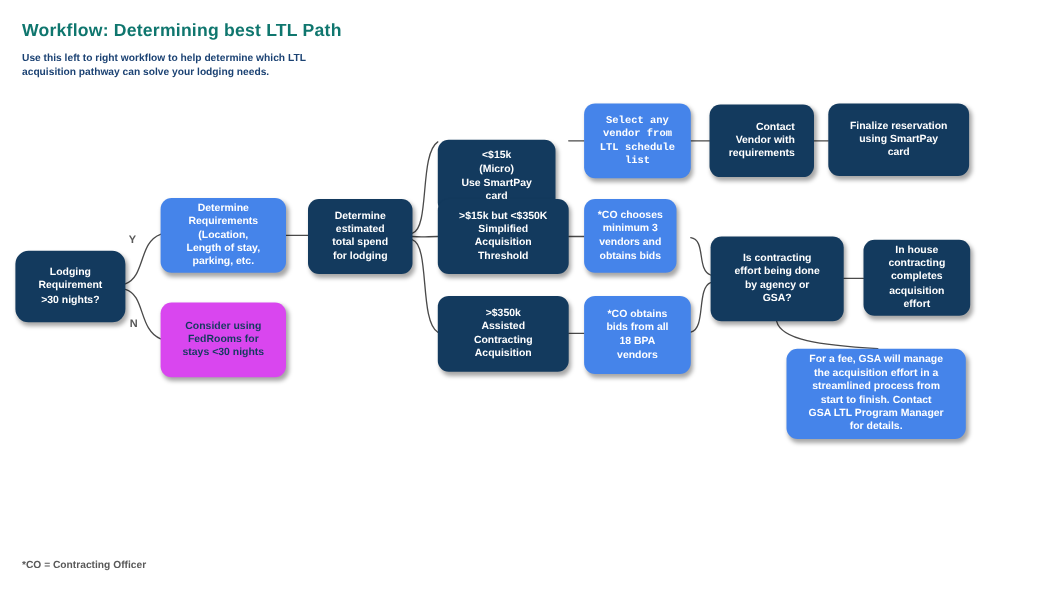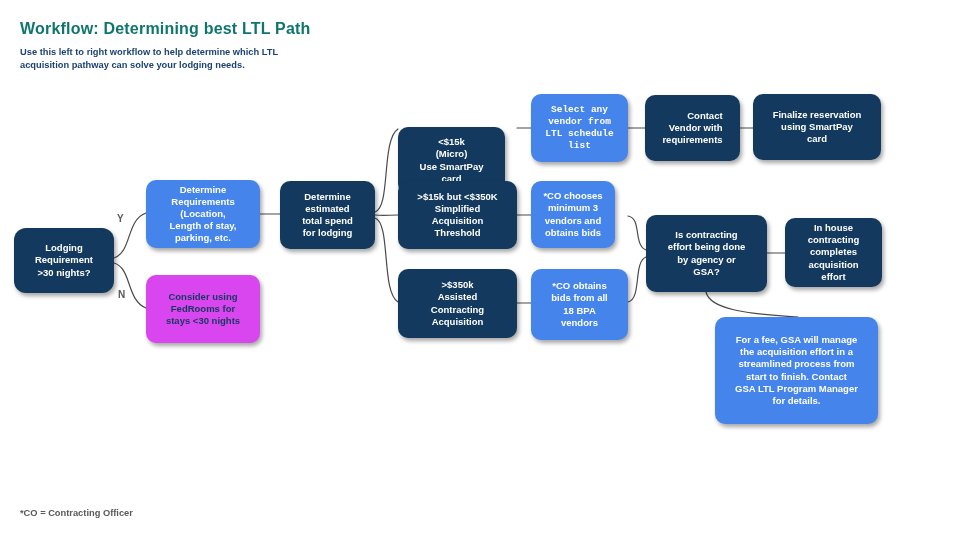--- a/index.html
+++ b/index.html
@@ -133,21 +133,21 @@
 effort being done
 by agency or
 GSA?</div>
 
   <div class="node dark" style="left:785px;top:218px;width:97px;height:69px;">In house
 contracting
 completes
 acquisition
 effort</div>
 
-  <div class="node blue" style="left:715px;top:317px;width:163px;height:107px;">For a fee, GSA will manage
+  <div class="node blue" style="left:715px;top:317px;width:163px;height:82px;">For a fee, GSA will manage
 the acquisition effort in a
 streamlined process from
 start to finish.  Contact
 GSA LTL Program Manager
 for details.</div>
 
   <p class="footnote">*CO = Contracting Officer</p>
 
 </div>
 

